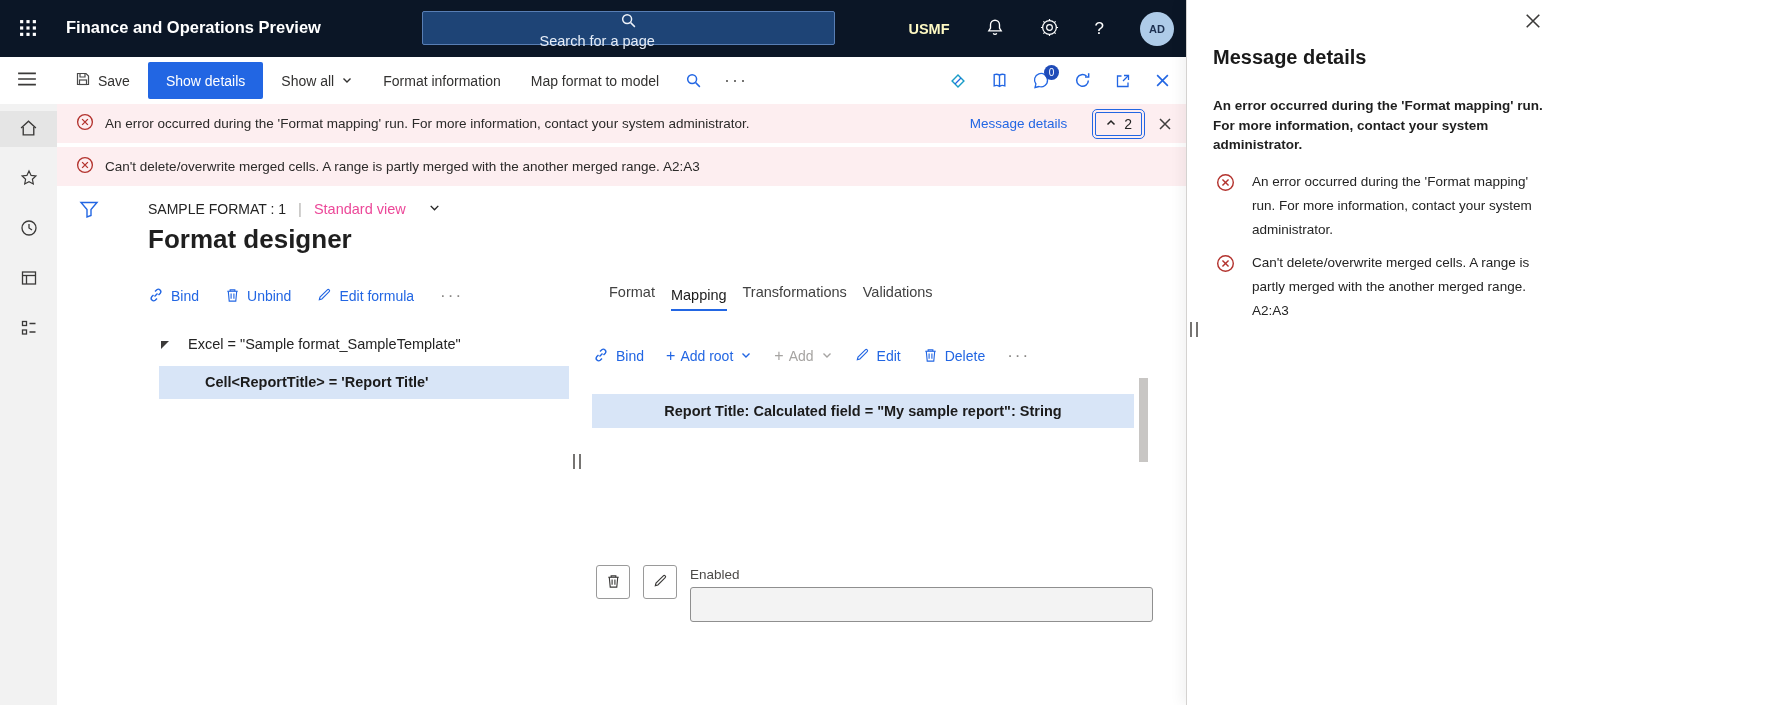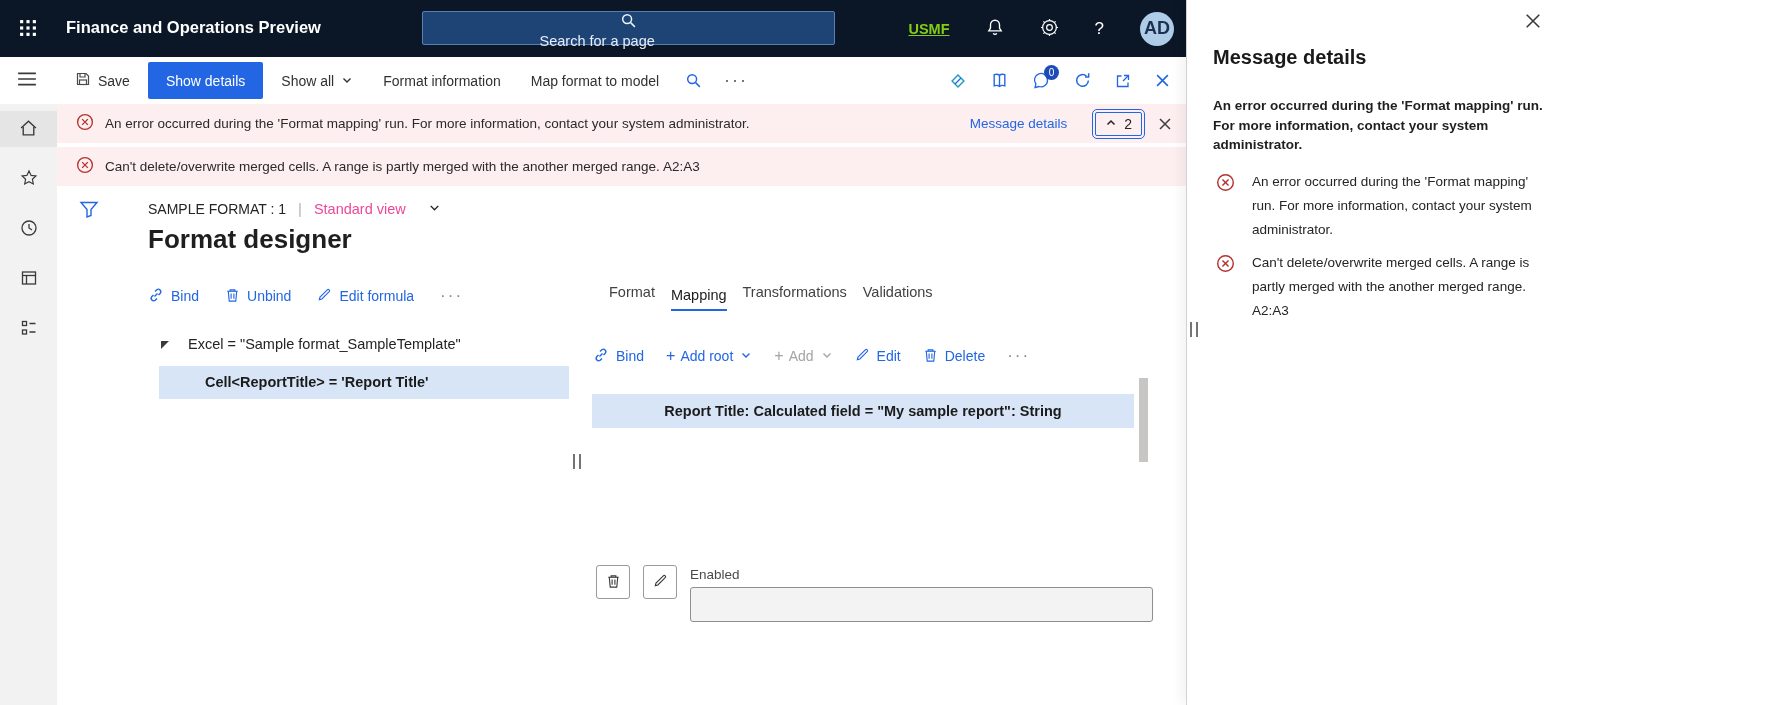--- a/index.html
+++ b/index.html
@@ -9,24 +9,24 @@
 
   
   .topbar { position:absolute; left:0; top:0; width:1186px; height:57px; background:#0b1626; color:#fff; }
   .waffle-btn { position:absolute; left:18px; top:19px; width:20px; height:20px; background:none; border:none; cursor:pointer; }
   .app-title { position:absolute; left:66px; top:18px; font-size:16.5px; font-weight:700; color:#fff; white-space:nowrap; }
   .nav-search { position:absolute; left:422px; top:11px; width:413px; height:34px; background:#1e4476; border:1px solid #587eb4; border-radius:2px; display:flex; align-items:center; padding:0 10px;flex-direction:column; }
   .nav-search svg { flex:0 0 auto; }
   .nav-search input { flex:1; background:transparent; border:none; outline:none; color:#eef3fa; font-size:14.5px; margin-left:9px; font-family:"Liberation Sans", sans-serif; }
   .nav-search input::placeholder { color:#e6edf7; opacity:1; }
   .nav-right { position:absolute; right:12px; top:0; height:57px; display:flex; align-items:center; gap:36px; }
-  .company { font-size:14.5px; font-weight:700; color:#84cc16; cursor:pointer;text-decoration:underline; }
+  .company { font-size:14.5px; font-weight:700; color:#fef9c3; cursor:pointer; }
   .nav-icon-btn { background:none; border:none; cursor:pointer; display:flex; align-items:center; color:#fff; }
   .help-btn { font-size:17px; color:#fff; font-weight:400; }
-  .avatar { width:34px; height:34px; border-radius:50%; background:#aecbe8; color:#1d3050; font-size:18px; font-weight:700; display:flex; align-items:center; justify-content:center; cursor:pointer; }
+  .avatar { width:34px; height:34px; border-radius:50%; background:#aecbe8; color:#1d3050; font-size:11px; font-weight:700; display:flex; align-items:center; justify-content:center; cursor:pointer; }
 
   
   .hamburger-btn { position:absolute; left:17px; top:71px; background:none; border:none; cursor:pointer; }
   .sidebar { position:absolute; left:0; top:104px; width:57px; height:601px; background:#f2f2f2; display:flex; flex-direction:column; align-items:center; padding-top:7px; gap:14px; }
   .side-item { width:57px; height:36px; display:flex; align-items:center; justify-content:center; background:none; border:none; cursor:pointer; }
   .side-item.active { background:#e5e5e5; }
 
   
   .actionbar { position:absolute; left:57px; top:57px; width:1129px; height:47px; background:#fff; display:flex; align-items:center; }
   .ab-item { display:flex; align-items:center; gap:7px; font-size:14px; color:#323130; background:none; border:none; cursor:pointer; white-space:nowrap; font-family:"Liberation Sans", sans-serif; }

